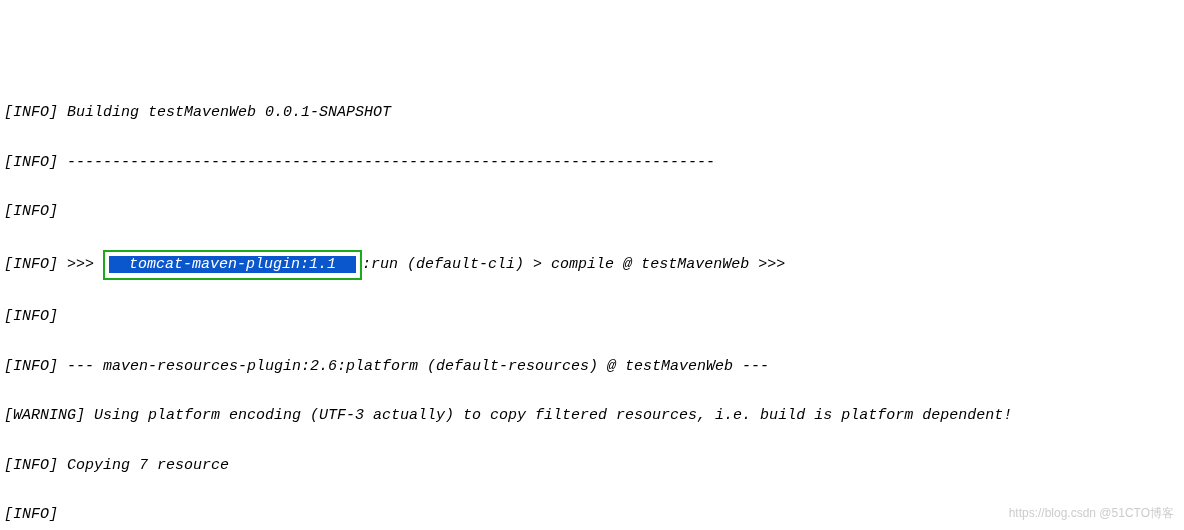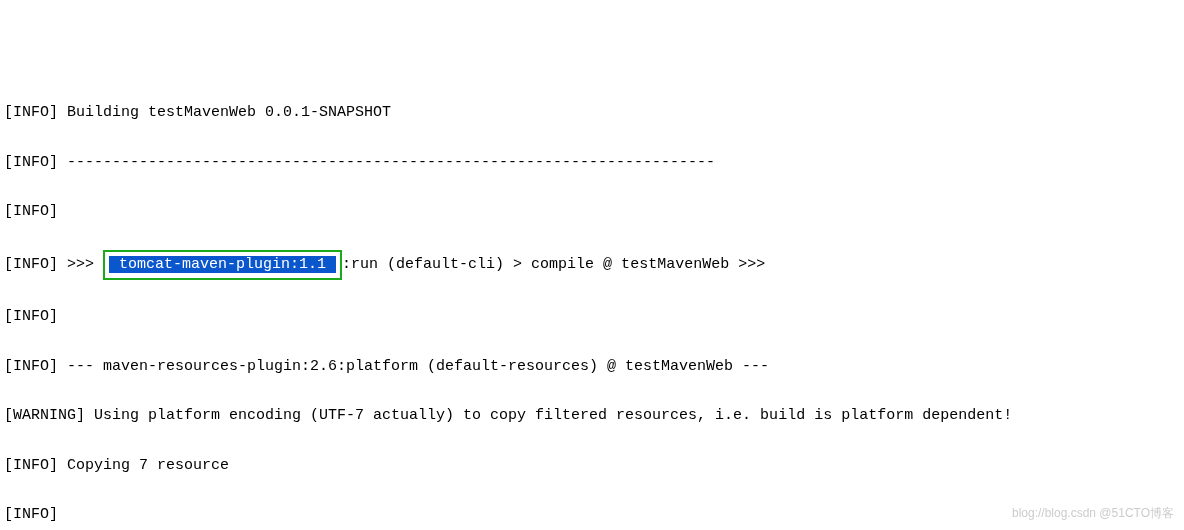--- a/index.html
+++ b/index.html
@@ -16,25 +16,26 @@
       padding: 2px 4px;
       white-space: pre;
       position: relative;
       overflow: hidden;
       width: 1184px;
       height: 530px;
     }
     .line {
       display: block;
       white-space: pre;
+      font-style: italic;
     }
     .highlight-sel {
       background: #0a56cc;
       color: #fff;
-      padding: 0 10px;
+      padding: 0 20px;
     }
     .green-box {
       border: 2px solid #1aaa1a;
       padding: 1px 4px;
       display: inline-block;
     }
     .watermark {
       position: absolute;
       bottom: 6px;
       right: 10px;
@@ -47,35 +48,35 @@
 <body>
 
 
 
 <span class="line">[INFO] Building testMavenWeb 0.0.1-SNAPSHOT</span>
 <span class="line">[INFO] ------------------------------------------------------------------------</span>
 <span class="line">[INFO]</span>
 <span class="line"><span>[INFO] &gt;&gt;&gt;</span> <span class="green-box"><span class="highlight-sel">tomcat-maven-plugin:1.1</span></span><span>:run (default-cli) &gt; compile @ testMavenWeb &gt;&gt;&gt;</span></span>
 <span class="line">[INFO]</span>
 <span class="line">[INFO] --- maven-resources-plugin:2.6:platform (default-resources) @ testMavenWeb ---</span>
-<span class="line">[WARNING] Using platform encoding (UTF-7 actually) to copy filtered resources, i.e. build is platform dependent!</span>
+<span class="line">[WARNING] Using platform encoding (UTF-3 actually) to copy filtered resources, i.e. build is platform dependent!</span>
 <span class="line">[INFO] Copying 7 resource</span>
 <span class="line">[INFO]</span>
 
 
 
 
 
 
 
 
 
 
 
 
 
 
 
 
-<div class="watermark">blog://blog.csdn @51CTO博客</div>
+<div class="watermark">https://blog.csdn @51CTO博客</div>
 
 
 
 
 </body></html>

